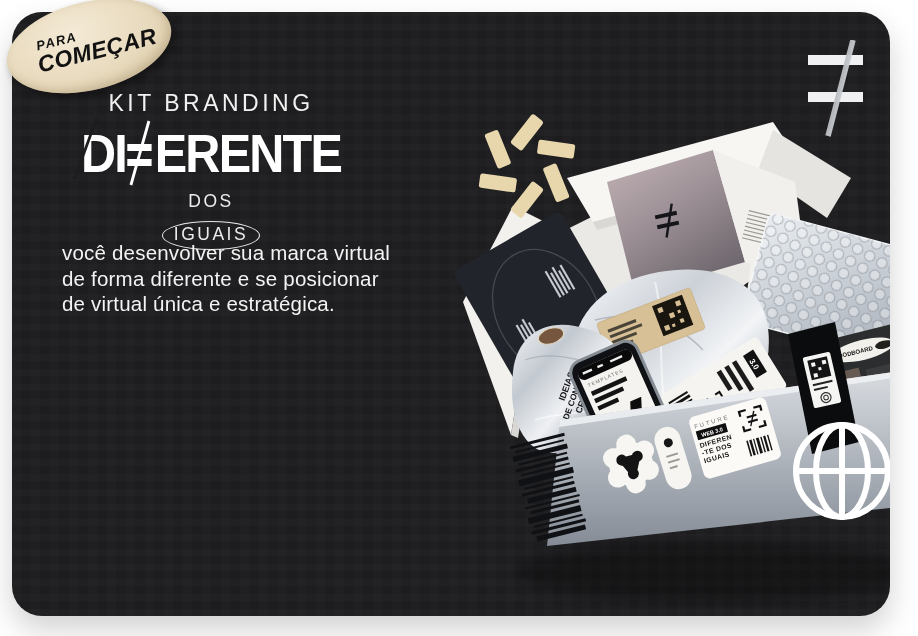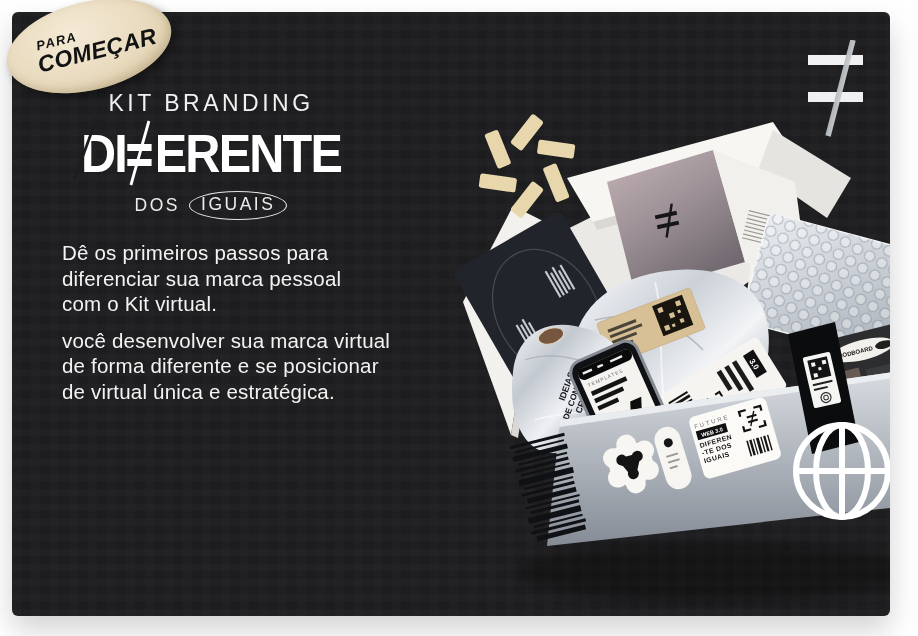--- a/index.html
+++ b/index.html
@@ -2,21 +2,21 @@
 <html><head>
 <meta charset="utf-8">
 <style>
   html,body{margin:0;padding:0;}
   body{
     width:918px;height:636px;position:relative;background:#ffffff;
     font-family:"Liberation Sans",sans-serif;overflow:hidden;
   }
   .card{
     position:absolute;left:12px;top:12px;width:878px;height:604px;
-    background:#1d1d1f;border-radius:6px;overflow:hidden;
+    background:#1d1d1f;border-radius:30px;overflow:hidden;
     box-shadow:0 14px 30px rgba(0,0,0,.18);
   }
   .card::after{
     content:"";position:absolute;inset:0;pointer-events:none;
     background-image:
       repeating-linear-gradient(0deg, rgba(255,255,255,.014) 0 7px, transparent 7px 15px),
       repeating-linear-gradient(90deg, rgba(255,255,255,.012) 0 9px, transparent 9px 19px);
   }
   
   .badge{position:absolute;left:5px;top:2px;width:168px;height:88px;transform:rotate(-14deg);z-index:10;}
@@ -32,21 +32,21 @@
   .hero{position:absolute;left:46px;top:78px;width:306px;text-align:center;color:#f4f4f4;z-index:2;}
   .kicker{font-size:23px;letter-spacing:3.5px;font-weight:500;color:#f1f1f1;}
   .wordmark{
     margin-top:7px;display:flex;align-items:center;justify-content:center;
     font-weight:bold;font-size:54px;letter-spacing:-2px;color:#ffffff;line-height:1;
     position:relative;transform:scaleX(.9);
   }
   .wm-part{position:relative;}
   .d-cut{position:absolute;left:12px;top:-8px;width:3px;height:66px;background:#1d1d1f;transform:rotate(22deg);}
   .wm-glyph{width:30px;height:58px;overflow:visible;margin:0 1px;}
-  .subtitle{margin-top:9px;font-size:17.5px;letter-spacing:2.5px;color:#ececec;display:flex;align-items:center;justify-content:center;gap:9px;}
+  .subtitle{margin-top:9px;font-size:17.5px;letter-spacing:2.5px;color:#ececec;display:flex;align-items:center;justify-content:center;gap:9px;flex-direction:column;}
   .circled{border:1.5px solid #e6e6e6;border-radius:50%;padding:2px 11px 4px;}
   
   .copy{position:absolute;left:50px;top:228px;width:420px;color:#f3f3f3;font-size:20.5px;line-height:25.5px;letter-spacing:.2px;z-index:2;}
   .para{margin:0 0 11px 0;}
   .para div{white-space:nowrap;}
   
   .logo{position:absolute;left:792px;top:28px;width:70px;height:100px;z-index:2;}
   
   .star{position:absolute;left:462px;top:96px;width:106px;height:120px;z-index:3;}
   
@@ -73,25 +73,20 @@
       <span class="wm-part">ERENTE</span>
     </div>
     <div class="subtitle">
       <span>DOS</span>
       <span class="circled">IGUAIS</span>
     </div>
   </div>
 
   <div class="copy">
     <div class="para">
-      <div>Dê os primeiros passos para</div>
-      <div>diferenciar sua marca pessoal</div>
-      <div>com o Kit virtual.</div>
-    </div>
-    <div class="para">
       <div>você desenvolver sua marca virtual</div>
       <div>de forma diferente e se posicionar</div>
       <div>de virtual única e estratégica.</div>
     </div>
   </div>
 
   <svg class="logo" viewBox="0 0 70 100">
     <defs>
       <linearGradient id="metal" x1="0" y1="0" x2="1" y2="1">
         <stop offset="0" stop-color="#74797f"></stop>

